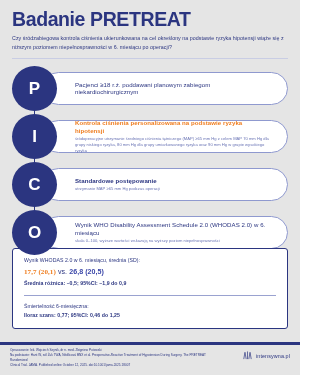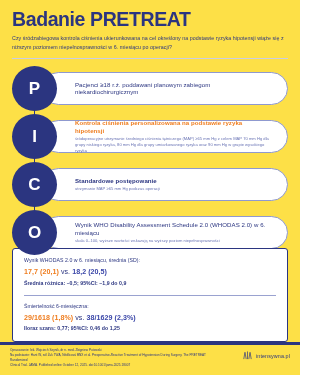--- a/index.html
+++ b/index.html
@@ -15,21 +15,21 @@
     overflow: hidden;
     position: relative;
   }
 
   .page {
     width: 300px;
     height: 375px;
     box-sizing: border-box;
     padding: 0;
     position: relative;
-    background: #fde047;
+    background: #e5e5e5;
   }
 
   
   .header {
     padding: 9px 12px 0 12px;
   }
   .title {
     font-size: 19.5px;
     font-weight: bold;
     letter-spacing: -0.4px;
@@ -168,21 +168,21 @@
     line-height: 1.5;
     letter-spacing: 0.05px;
   }
   .res-value {
     font-size: 7.1px;
     font-weight: bold;
     line-height: 1.5;
     margin-top: 2.5px;
     letter-spacing: 0.05px;
   }
-  .v-int { color: #ef7d1f; }
+  .v-int { color: #ef7d1f; font-family: Liberation Serif, serif; }
   .v-vs  { color: #2b3580; font-weight: normal; }
   .v-ctl { color: #3a46a8; }
   .res-stat {
     font-size: 5.2px;
     font-weight: bold;
     color: #2b3580;
     line-height: 1.5;
     margin-top: 2px;
     letter-spacing: 0.05px;
   }
@@ -289,34 +289,29 @@
   <div class="arrow-stem"></div>
   <div class="arrow-head"></div>
 
   <div class="results">
 
     <div>
       <div class="res-label">Wynik WHODAS 2.0 w 6. miesiącu, średnia (SD):</div>
       <div class="res-value">
         <span class="v-int">17,7 (20,1)</span>
         <span class="v-vs">vs.</span>
-        <span class="v-ctl">18,2 (20,5)</span>
+        <span class="v-ctl">26,8 (20,5)</span>
       </div>
       <div class="res-stat">Średnia różnica: –0,5; 95%CI: –1,9 do 0,9</div>
     </div>
 
     <div class="res-divider"></div>
 
     <div>
       <div class="res-label">Śmiertelność 6-miesięczna:</div>
-      <div class="res-value">
-        <span class="v-int">29/1618 (1,8%)</span>
-        <span class="v-vs">vs.</span>
-        <span class="v-ctl">38/1629 (2,3%)</span>
-      </div>
       <div class="res-stat">Iloraz szans: 0,77; 95%CI: 0,46 do 1,25</div>
     </div>
   </div>
 
   <div class="footer-bar"></div>
   <div class="footer">
     <div class="footer-text">
       <span class="fline">Opracowanie: lek. Wojciech Szynik, dr n. med. Zbigniew Putowski</span>
       <span class="fline">Na podstawie: Hant W, sól Żuk TWA, Nédlicová BNX et al. Preoperative-Reactive Treatment of Hypotension During Surgery. The PRETREAT Randomized</span>
       <span class="fline">Clinical Trial. JAMA. Published online October 12, 2025. doi:10.1001/jama.2025.18007</span>

